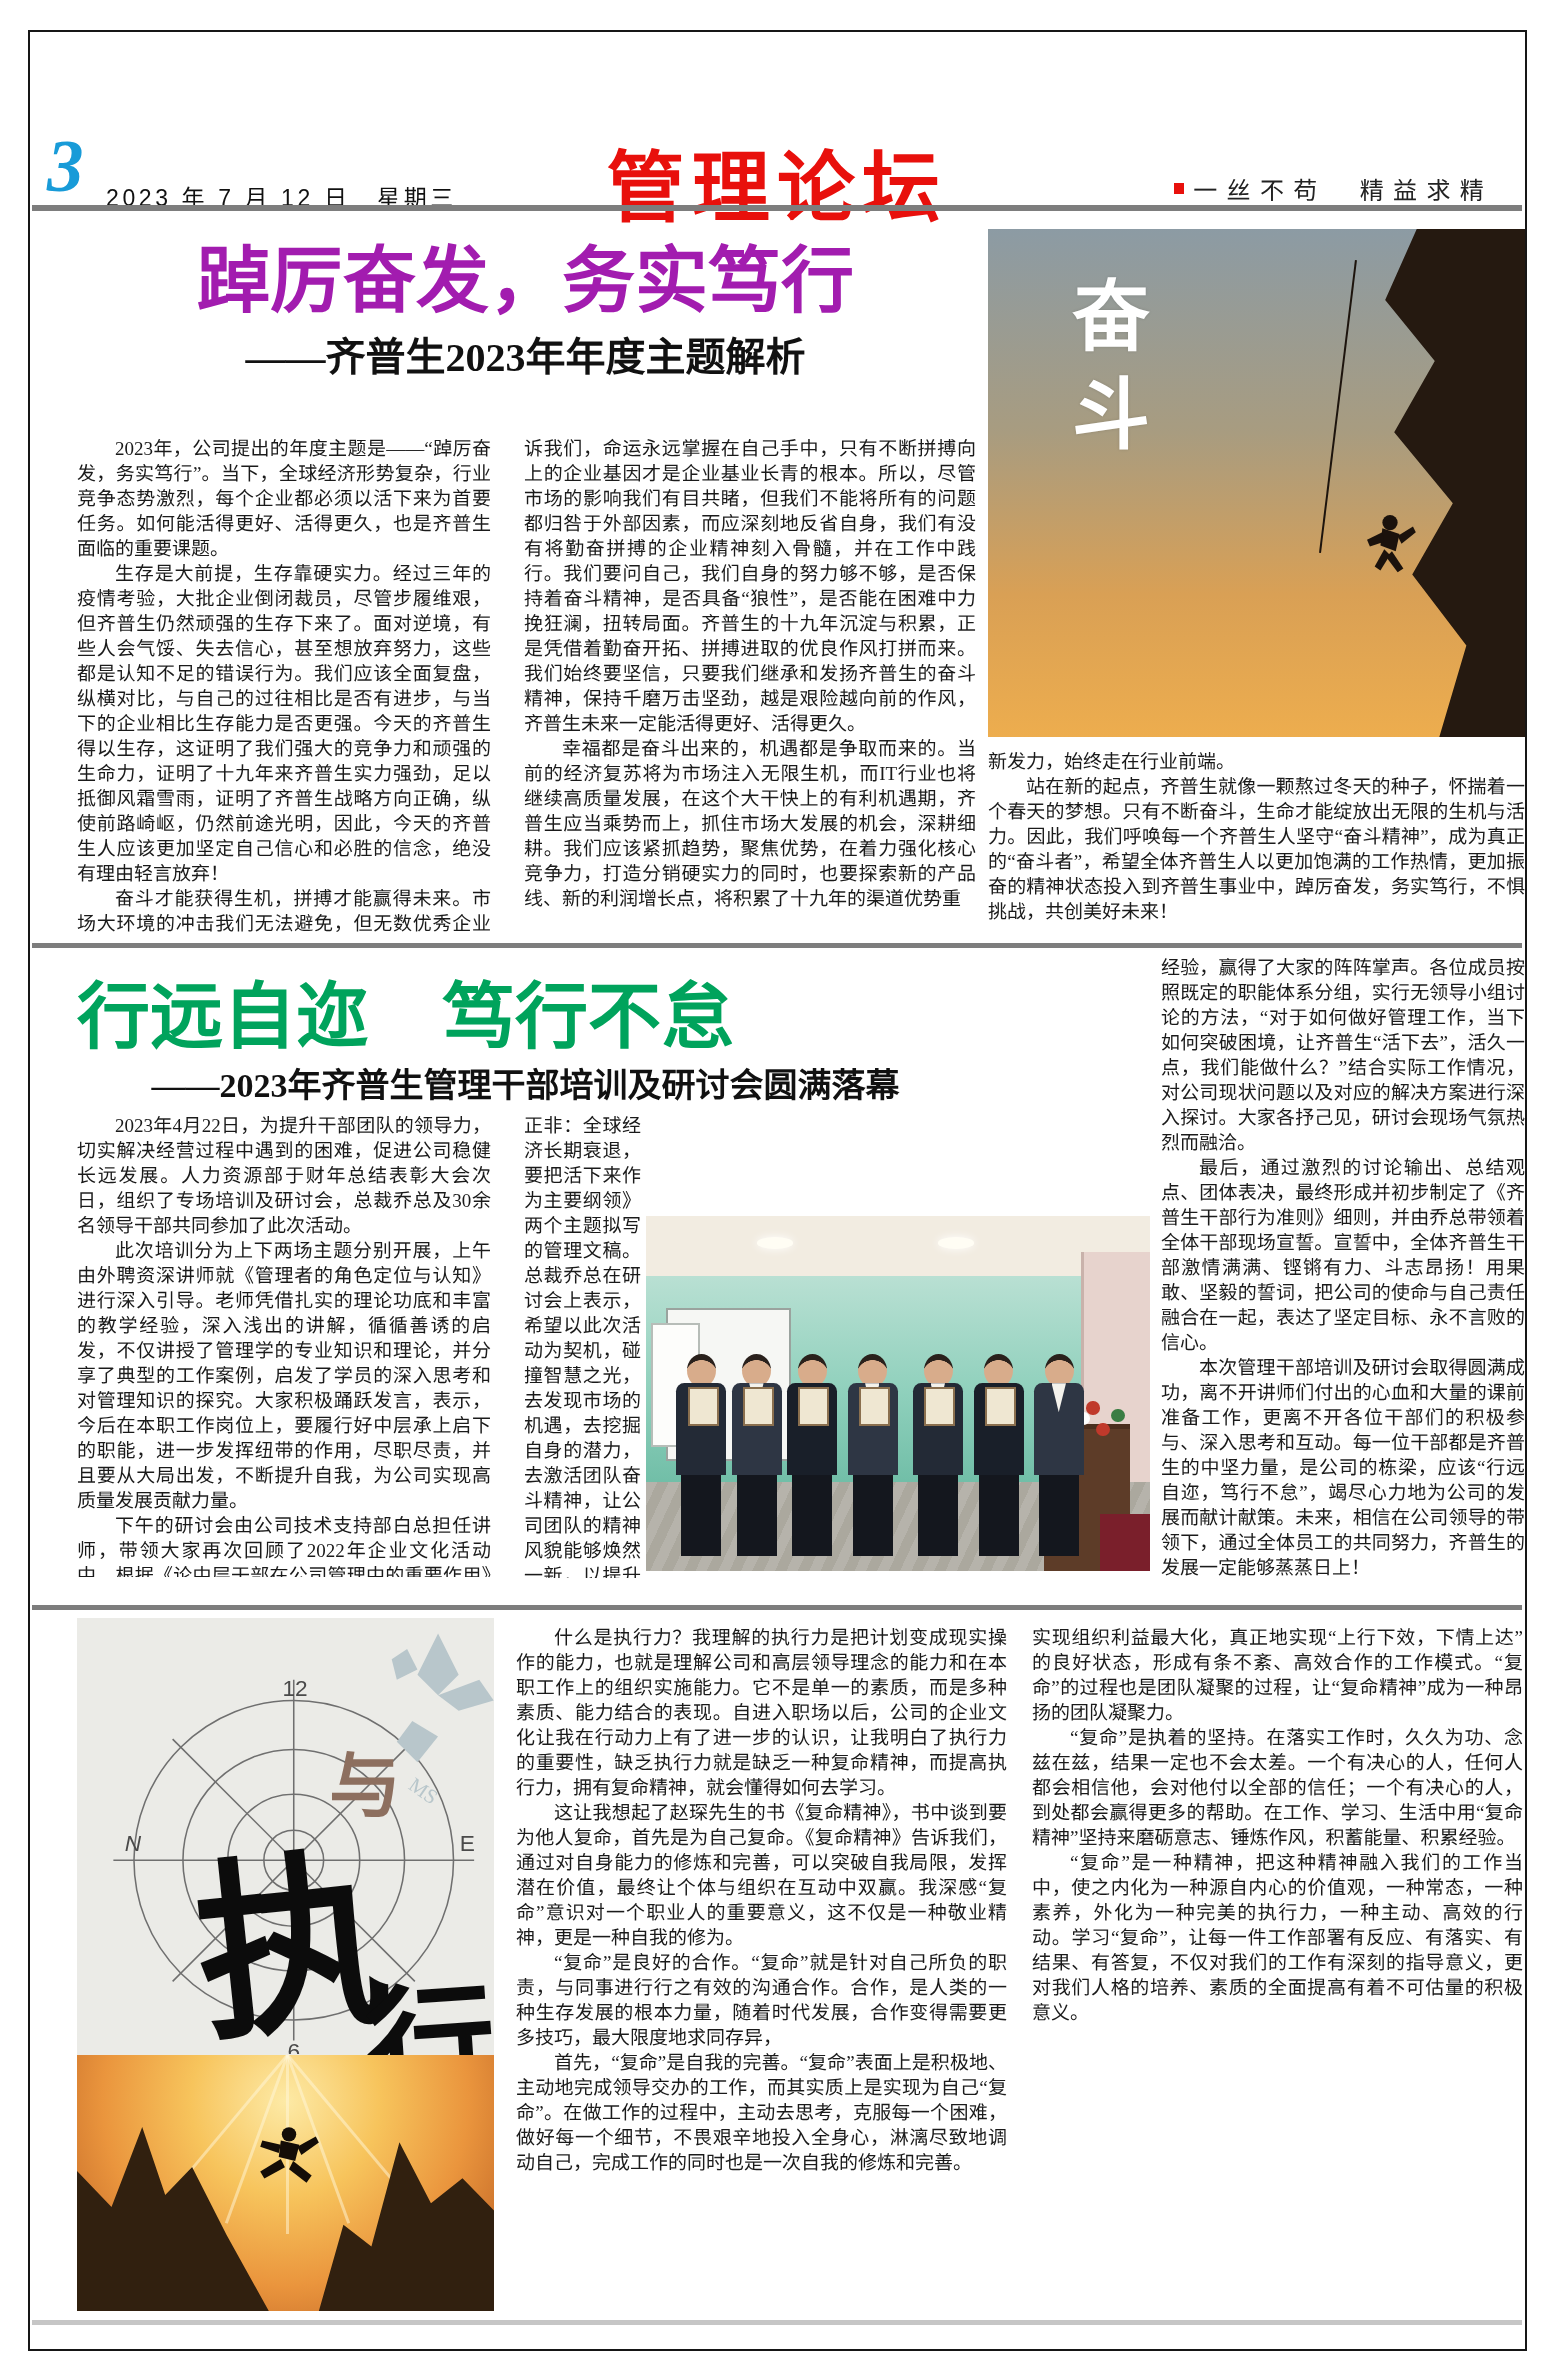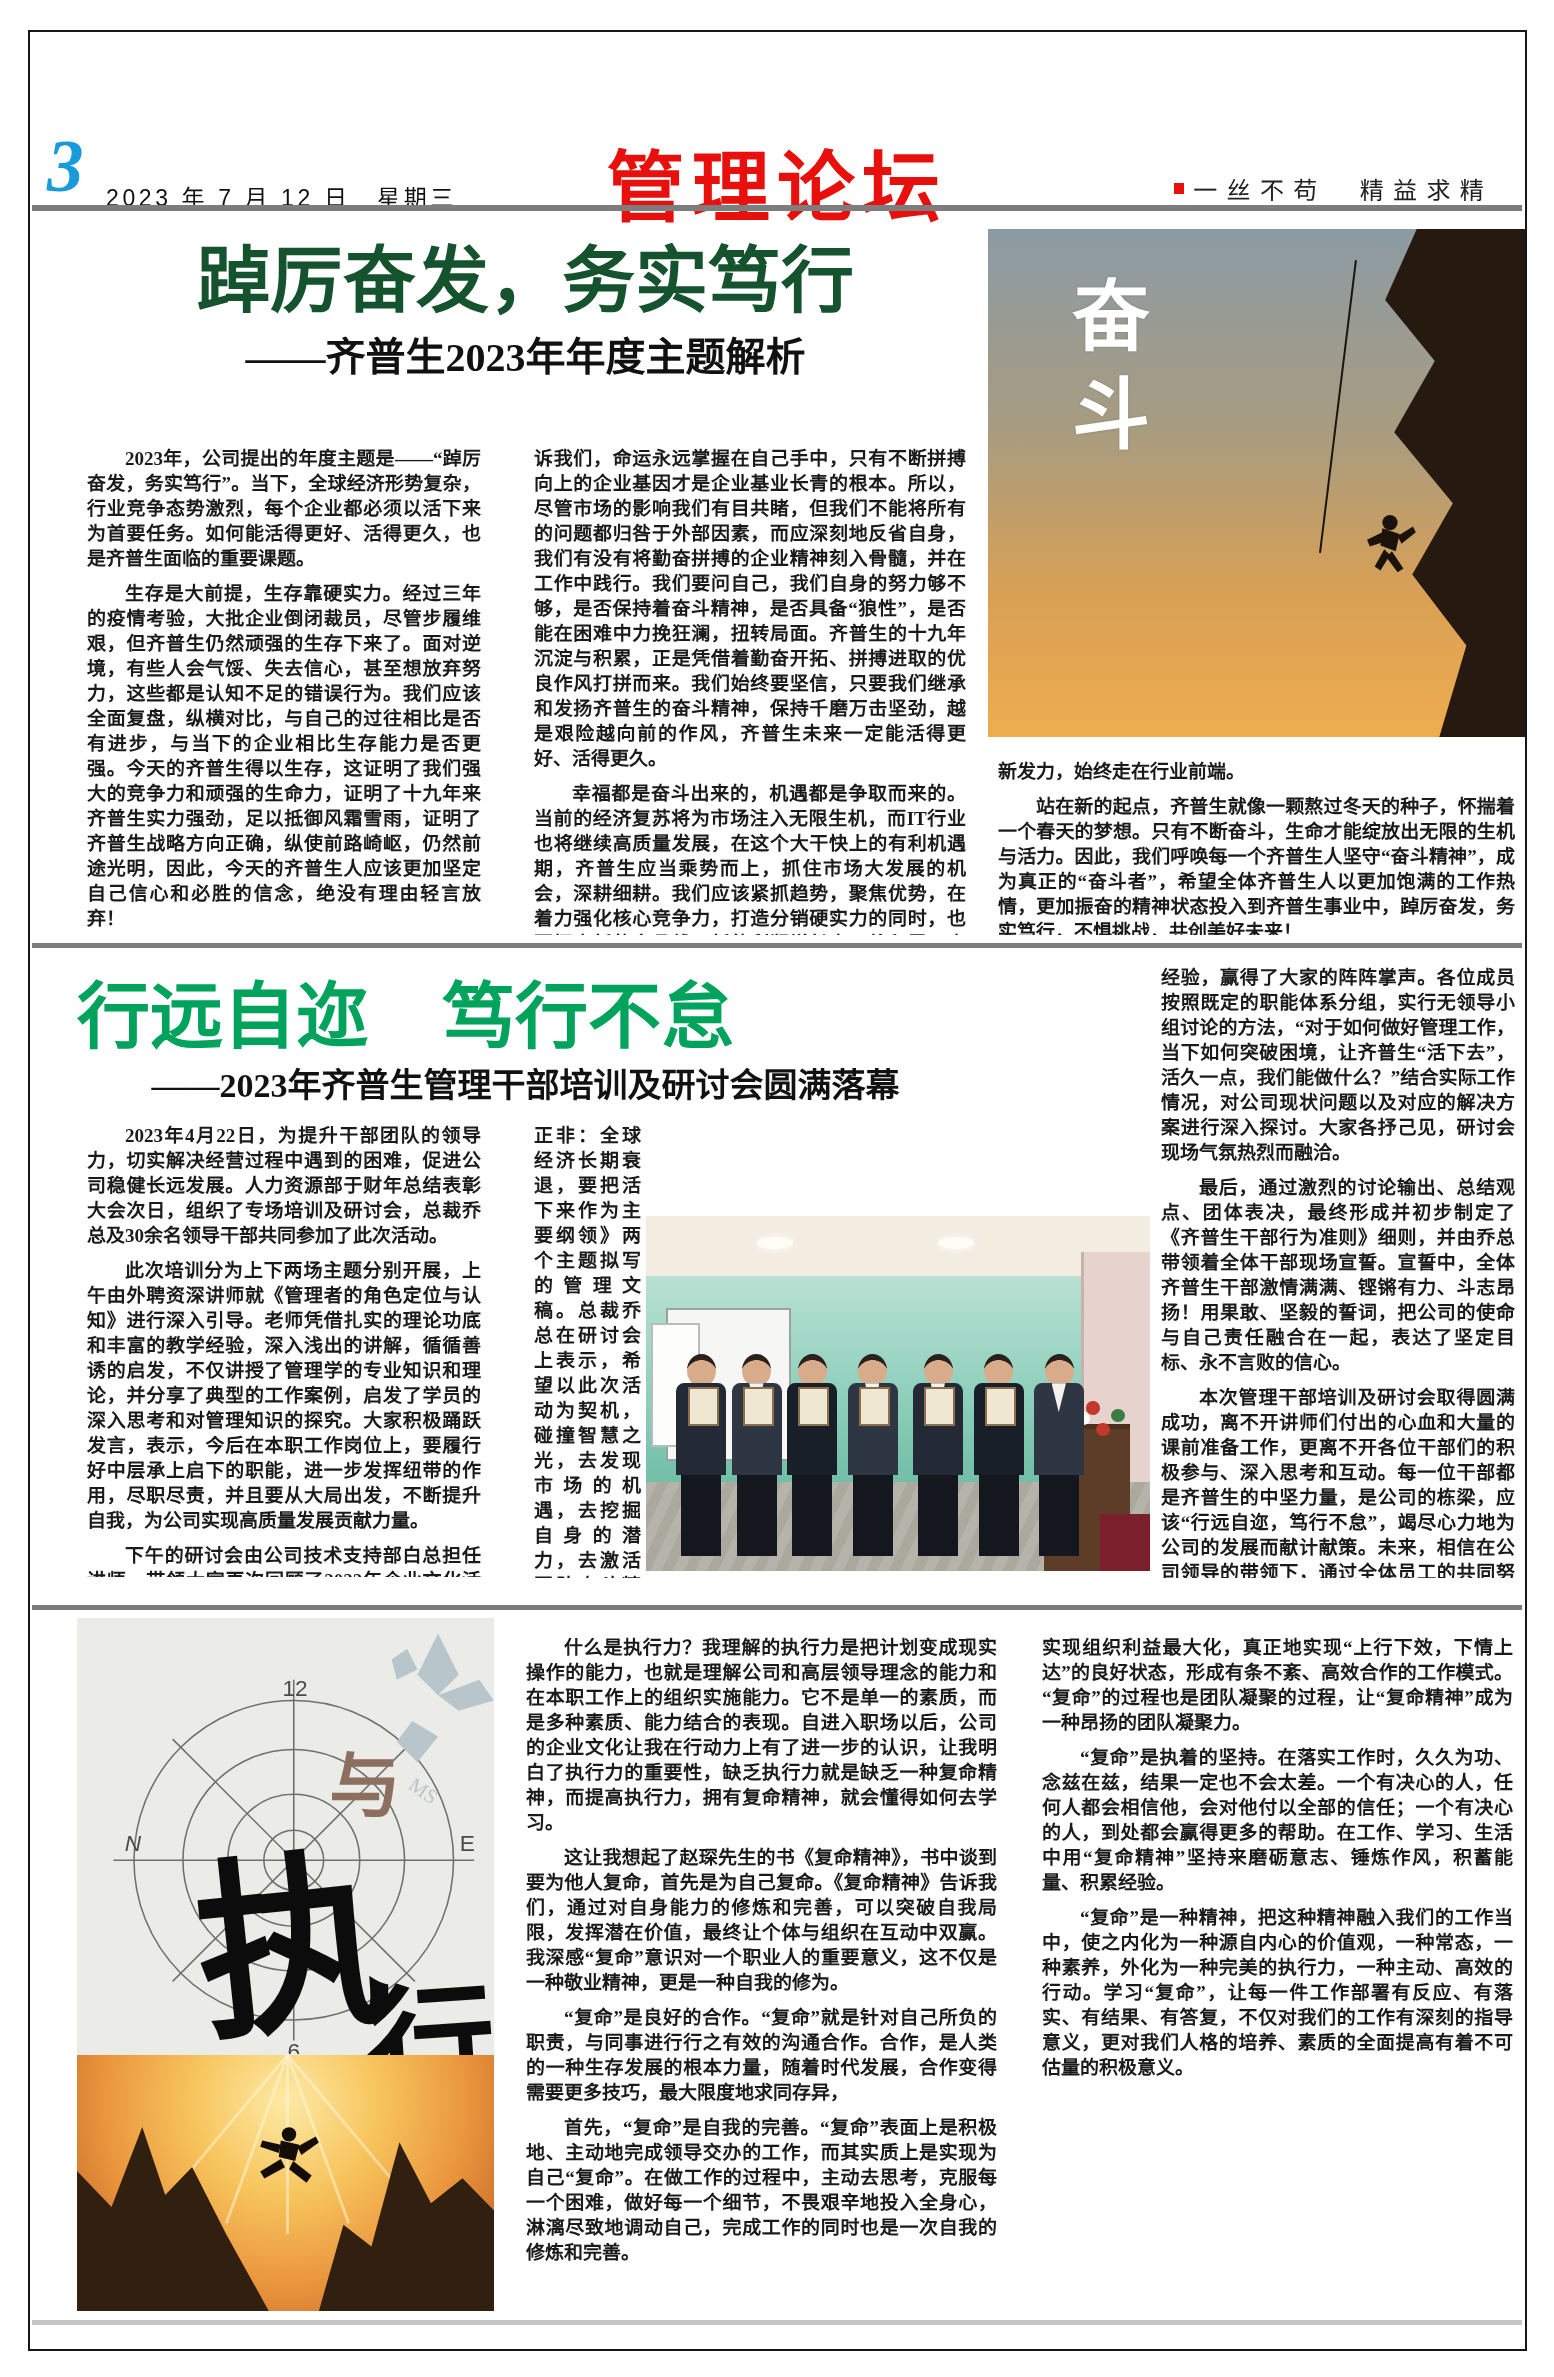--- a/index.html
+++ b/index.html
@@ -17,26 +17,26 @@
   .page-num{left:47px;top:125px;font:italic 900 73px "Liberation Serif",serif;color:#189BD8;}
   .date{left:106px;top:179px;font-family:"Liberation Sans",sans-serif;font-size:23px;letter-spacing:3.6px;color:#111;}
   .masthead{left:0;top:125px;width:1554px;text-align:center;font-family:"Liberation Serif",serif;
             font-weight:900;font-size:78px;color:#E8100C;letter-spacing:7.2px;}
   .slogan{right:61px;top:171px;font-family:"Liberation Sans",sans-serif;font-size:24px;
           letter-spacing:9.3px;color:#222;display:flex;align-items:center;gap:9.3px;}
   .red-square{width:10.3px;height:10.3px;background:#E8100C;display:inline-block;}
 
   
   .txt{font-size:19px;line-height:25px;text-align:justify;overflow:hidden;}
-  .txt p{margin:10px;font-weight:bold;}
+  .txt p{margin:0;}
   .txt p.ind{text-indent:38px;}
 
   
   .a1-title{left:77px;top:221px;width:897px;text-align:center;
-            font-family:"Liberation Sans",sans-serif;font-weight:900;font-size:73px;color:#14532d;}
+            font-family:"Liberation Sans",sans-serif;font-weight:900;font-size:73px;color:#a21caf;}
   .a1-sub{left:77px;top:325px;width:897px;text-align:center;font-weight:700;font-size:40px;color:#111;}
   .a1-col1{left:77px;top:436px;width:414px;height:499px;}
   .a1-col2{left:524px;top:436px;width:452px;height:499px;}
   .a1-col3{left:988px;top:749px;width:537px;height:186px;}
 
   .a1-photo{left:988px;top:229px;width:537px;height:508px;overflow:hidden;
             background:linear-gradient(180deg,#8C9BA4 0%,#A89C80 40%,#D9A055 72%,#EDAD4E 100%);}
   .cliff{position:absolute;right:0;top:0;width:42%;height:100%;background:#251910;
          clip-path:polygon(100% 0,52% 0,38% 14%,60% 26%,42% 40%,68% 54%,50% 68%,74% 82%,62% 100%,100% 100%);}
   .rope{position:absolute;left:65%;top:6%;width:2.1px;height:58%;background:#1d140d;transform:rotate(7deg);}

